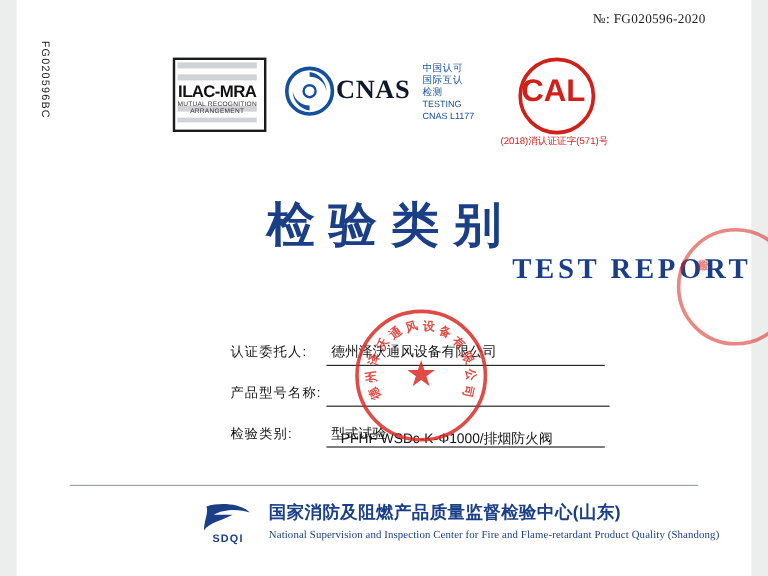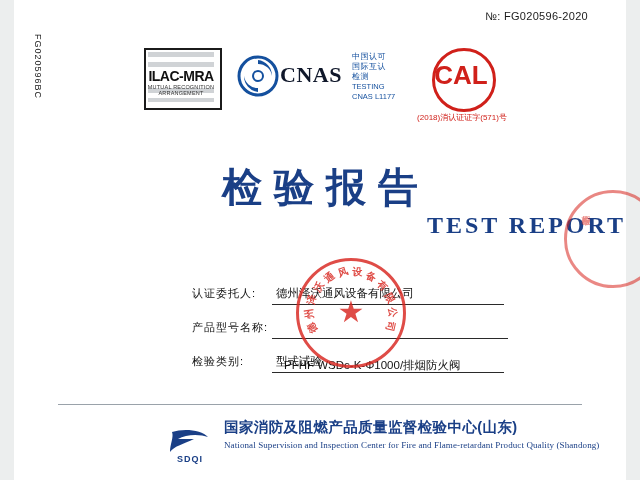--- a/index.html
+++ b/index.html
@@ -41,21 +41,21 @@
   }
 
   
   .serial {
     position: absolute;
     right: 38px;
     top: 10px;
     font-size: 11px;
     color: #1b1b1b;
     letter-spacing: 0.3px;
-    font-family: Liberation Sans, sans-serif;
+    font-family: Liberation Serif, serif;
     white-space: nowrap;
   }
 
   
   .vcode {
     position: absolute;
     font-size: 9px;
     color: #1b1b1b;
     writing-mode: vertical-rl;
     letter-spacing: 1px;
@@ -372,21 +372,21 @@
   .footer {
     position: absolute;
     left: 44px;
     right: 44px;
     top: 416px;
     height: 50px;
   }
   .footer .mark {
     position: absolute;
     left: 108px;
-    top: 12px;
+    top: 2px;
     width: 50px;
     height: 38px;
   }
   .footer .mark .sq {
     position: absolute;
     left: 2px;
     top: 0;
     width: 40px;
     height: 26px;
   }
@@ -476,21 +476,21 @@
         <div>CNAS L1177</div>
       </div>
 
       <div class="logo cal">
         <div class="ring2"></div>
         <div class="glyph">CAL</div>
         <div class="capt">(2018)消认证证字(571)号</div>
       </div>
     </div>
 
-    <div class="title-cn">检验报告</div>
+    <div class="title-cn">检验类别</div>
     <div class="title-en">TEST REPORT</div>
 
     <div class="seal-edge">
       <div class="t">检验专用章</div>
     </div>
 
     <div class="fields">
 
       <div class="field-row">
         <div class="field-label">认证委托人:</div>

